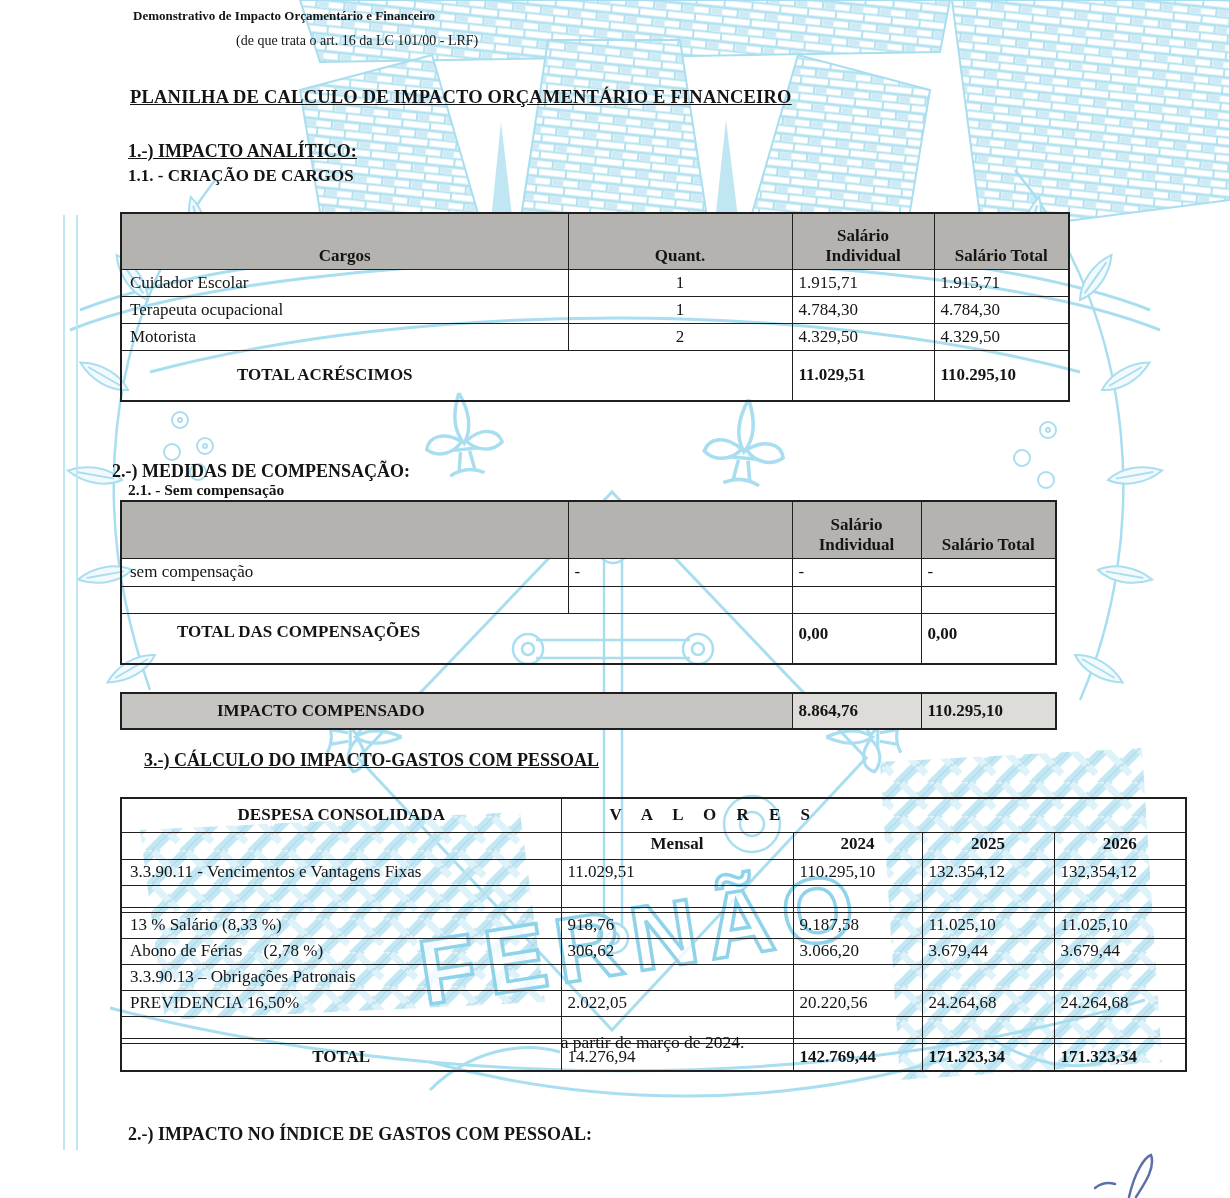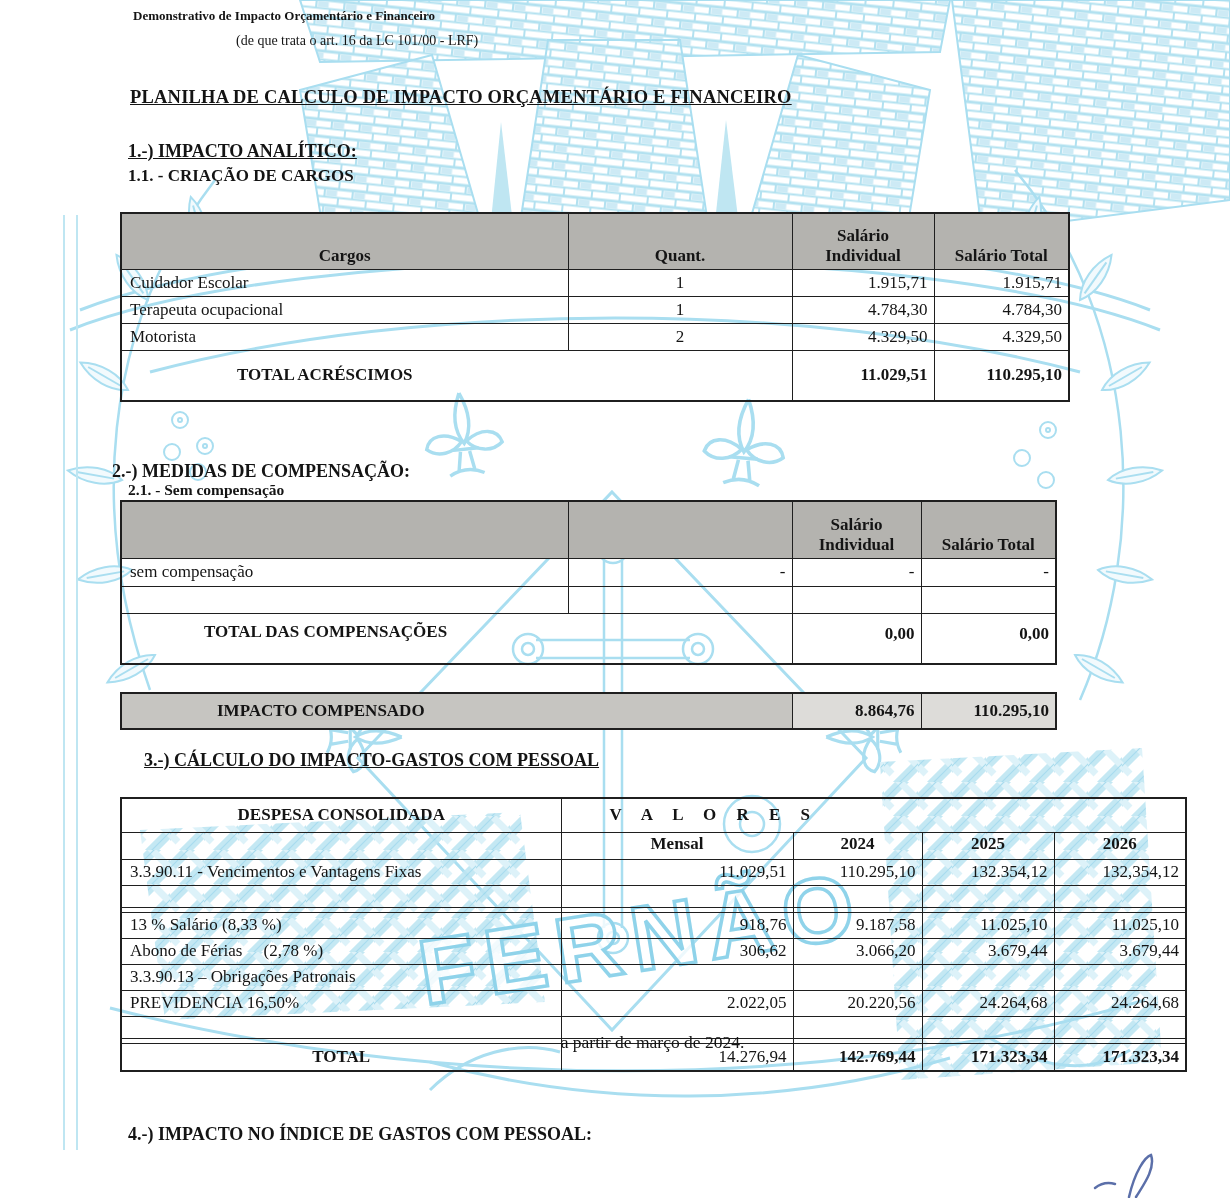--- a/index.html
+++ b/index.html
@@ -25,26 +25,26 @@
   td{border:1.5px solid #1f1f1f;font-size:17px;overflow:hidden;padding:0 6px;}
   .tbl{position:absolute;}
   .t1{left:120px;top:212px;}
   .t2{left:120px;top:500px;}
   .ti{left:120px;top:692px;}
   .t3{left:120px;top:797px;}
   .outer{border:2px solid #1f1f1f;}
   .gray{background:#b4b3af;}
   .hcell{font-weight:bold;text-align:center;vertical-align:bottom;padding-bottom:3px;line-height:1.15;}
   .lbl{text-align:left;padding-left:8px;}
-  .num{text-align:right;padding-right:6px;}
+  .num{padding-right:6px;}
   .ctr{text-align:center;}
   .b{font-weight:bold;}
   .totrow1 td{vertical-align:middle;}
   .tot-label1{font-weight:bold;padding-left:115px;}
-  .tot-label2{font-weight:bold;padding-left:82px;vertical-align:top;padding-top:8px;}
+  .tot-label2{font-weight:bold;padding-left:55px;vertical-align:top;padding-top:8px;}
   .t2 .v-top{vertical-align:top;padding-top:10px;}
   .ig-label{background:#c6c5c1;font-weight:bold;padding-left:95px;}
   .ig-val{background:#dddcd9;font-weight:bold;}
   .valores{font-weight:bold;letter-spacing:8px;text-align:left;padding-left:48px;vertical-align:middle;}
   .desp{font-weight:bold;text-align:center;vertical-align:middle;}
   .pre{white-space:pre;}
   .footnote{left:120px;top:1032px;width:1065px;text-align:center;font-size:17.5px;}
   .sig{position:absolute;left:1085px;top:1150px;z-index:2;}
 </style>
 </head>
@@ -341,20 +341,20 @@
       <td class="num">14.276,94</td>
       <td class="num b">142.769,44</td>
       <td class="num b">171.323,34</td>
       <td class="num b">171.323,34</td>
     </tr>
   </tbody>
     </table>
 
   <div class="content footnote">a partir de março de 2024.</div>
 
-  <div class="content sec s4">4.-) IMPACTO NO ÍNDICE DE GASTOS COM PESSOAL:</div>
+  <div class="content sec s4">2.-) IMPACTO NO ÍNDICE DE GASTOS COM PESSOAL:</div>
 
   <svg class="sig" width="100" height="48" viewBox="0 0 100 48" xmlns="http://www.w3.org/2000/svg">
     <path d="M10,38 q9,-7 20,-4" stroke="#5b6fa9" stroke-width="2.5" fill="none" stroke-linecap="round"></path>
     <path d="M44,47 c6,-26 16,-40 22,-42 c5,14 -9,32 -15,42" stroke="#5b6fa9" stroke-width="2.5" fill="none" stroke-linecap="round"></path>
   </svg>
 
 </div>
 
 </body></html>

